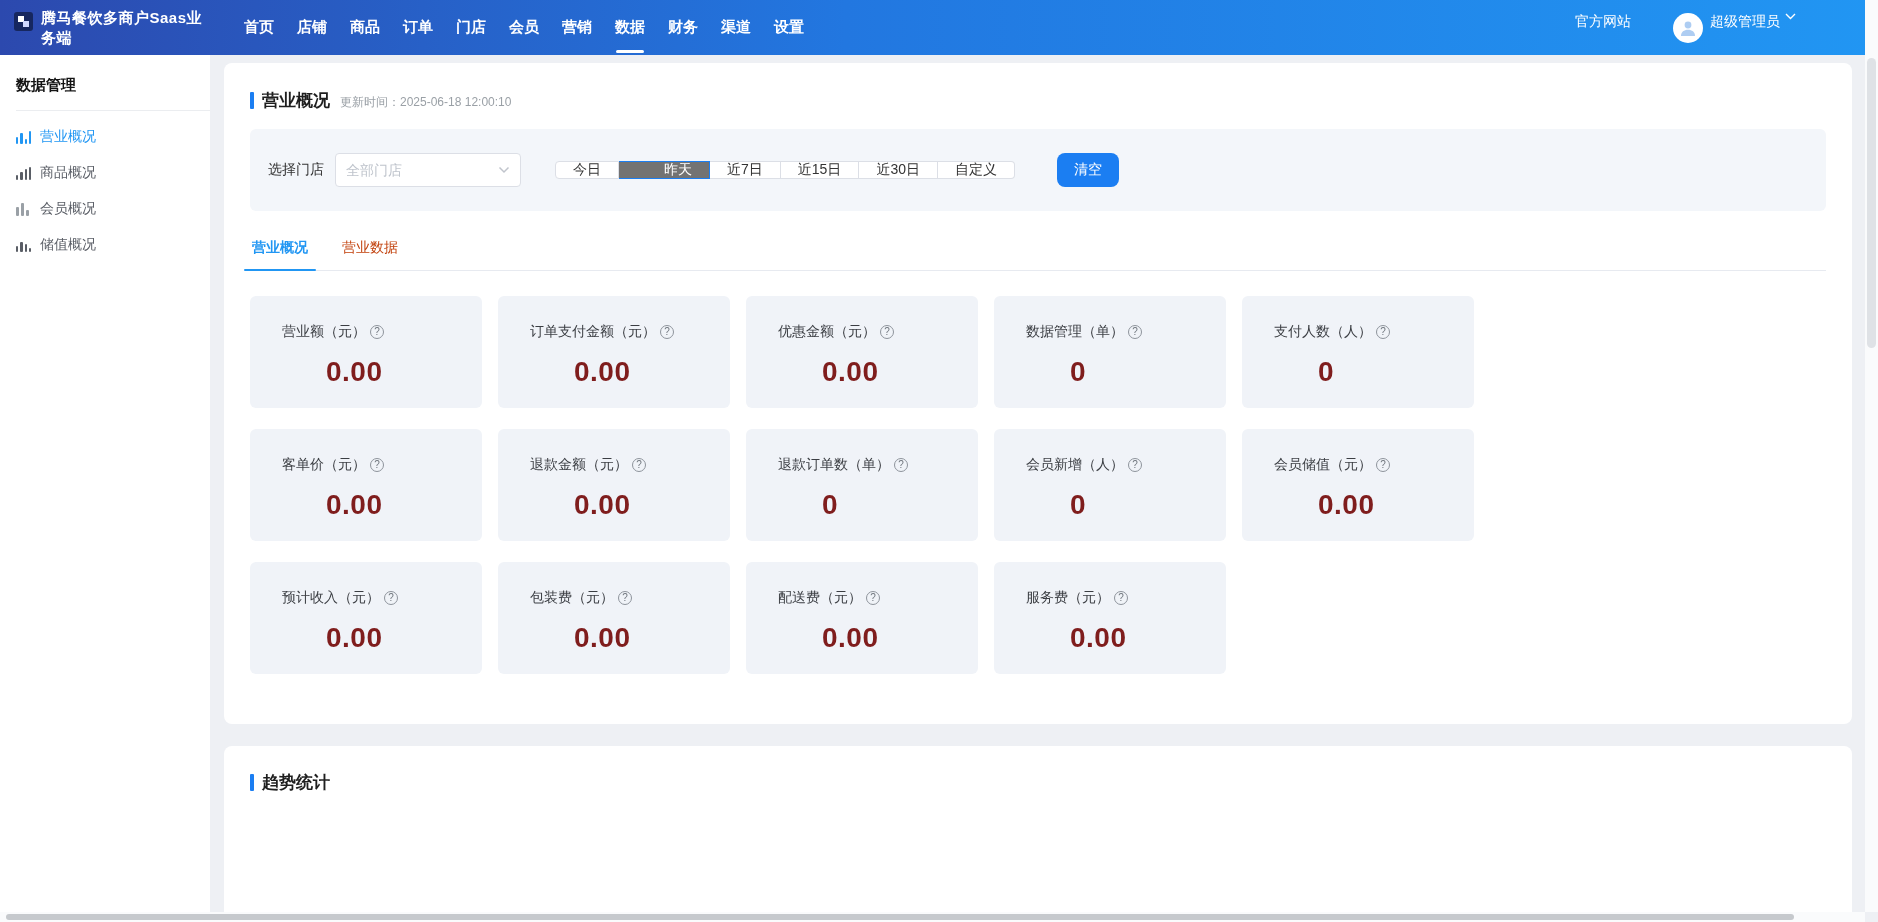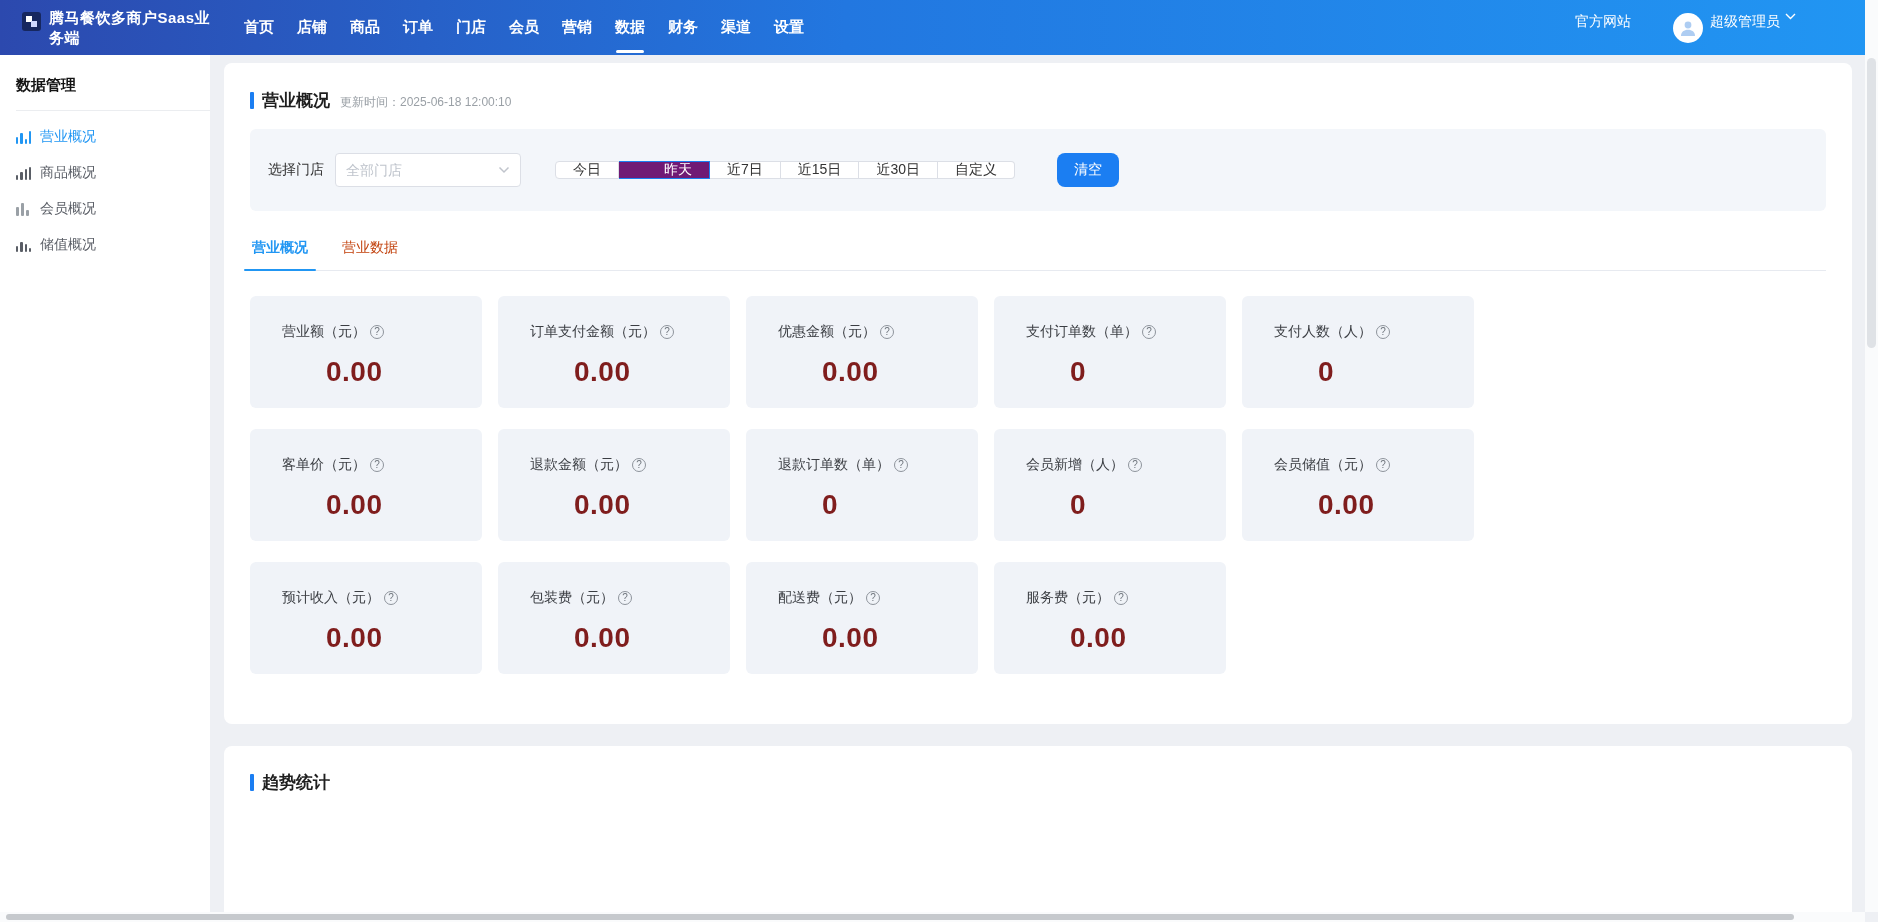--- a/index.html
+++ b/index.html
@@ -8,21 +8,21 @@
     font-family:"Liberation Sans","DejaVu Sans",sans-serif;
     background:#eef0f4; position:relative; color:#333;
   }
 
   
   .navbar {
     position:absolute; top:0; left:0; right:0; height:55px;
     background:linear-gradient(90deg,#2c49ae 0%,#2277e0 45%,#2196f3 100%);
     display:flex; align-items:center; color:#fff; z-index:6;
   }
-  .brand { display:flex; align-items:flex-start; padding-left:22px; width:222px; flex:none; gap:8px; }
+  .brand { display:flex; align-items:flex-start; padding-left:14px; width:222px; flex:none; gap:8px; }
   .logo-box { width:19px; height:19px; background:#16275f; border-radius:3px; margin-top:4px;
     display:flex; align-items:center; justify-content:center; flex:none; }
   .brand-text { font-size:15px; font-weight:bold; line-height:20px; width:170px; letter-spacing:.5px; }
   .nav { display:flex; gap:19px; margin-left:20px; align-items:center;text-align:right; }
   .nav-item { font-size:15px; font-weight:600; padding:4px 2px; position:relative; cursor:pointer; white-space:nowrap; }
   .nav-item.active::after { content:""; position:absolute; left:50%; transform:translateX(-50%);
     bottom:-12px; width:28px; height:3px; background:#fff; border-radius:2px; }
   .nav-right { margin-left:auto; display:flex; align-items:flex-start; padding-right:82px; }
   .site-link { font-size:14px; cursor:pointer; }
   .avatar { width:30px; height:30px; border-radius:50%; background:#fff; margin-left:42px;
@@ -58,21 +58,21 @@
     display:flex; align-items:center; padding:0 10px; cursor:pointer; }
   .select input { border:none; outline:none; flex:1; font-size:14px; color:#333; background:transparent;
     font-family:inherit; min-width:0; }
   .select input::placeholder { color:#bfc4cc; }
   .range-group { display:flex; margin-left:34px; }
   .range-btn { height:18px; padding:0 17px; display:flex; align-items:center; font-size:14px; color:#333;
     background:#fff; border:1px solid #dcdfe6; border-left-width:0; cursor:pointer; white-space:nowrap;
     font-family:inherit; }
   .range-btn:first-child { border-left-width:1px; border-radius:4px 0 0 4px; }
   .range-btn:last-child { border-radius:0 4px 4px 0; }
-  .range-btn.active { background:#701a75; border-color:#1b7ef2; color:#fff;padding-left:45px; }
+  .range-btn.active { background:#737373; border-color:#1b7ef2; color:#fff;padding-left:45px; }
   .clear-btn { margin-left:42px; height:34px; padding:0 17px; background:#1b7ef2; color:#fff;
     border:none; border-radius:8px; font-size:14px; cursor:pointer; font-family:inherit; }
 
   
   .tabs { margin:20px 26px 0; display:flex; gap:30px; border-bottom:1px solid #e7eaf0; }
   .tab { font-size:14px; color:#c2410c; padding:8px 2px 13px; position:relative; cursor:pointer; }
   .tab.active { color:#2196f3; font-weight:bold; }
   .tab.active::after { content:""; position:absolute; left:-6px; right:-6px; bottom:-1px; height:2px;
     background:#2196f3; border-radius:1px; }
 
@@ -230,21 +230,21 @@
       </div>
       <div class="stat-card">
         <div class="stat-label">
             <span>优惠金额（元）</span>
             <span class="help">?</span>
           </div>
         <div class="stat-value">0.00</div>
       </div>
       <div class="stat-card">
         <div class="stat-label">
-            <span>支付订单数（单）</span>
+            <span>数据管理（单）</span>
             <span class="help">?</span>
           </div>
         <div class="stat-value">0</div>
       </div>
       <div class="stat-card">
         <div class="stat-label">
             <span>支付人数（人）</span>
             <span class="help">?</span>
           </div>
         <div class="stat-value">0</div>

